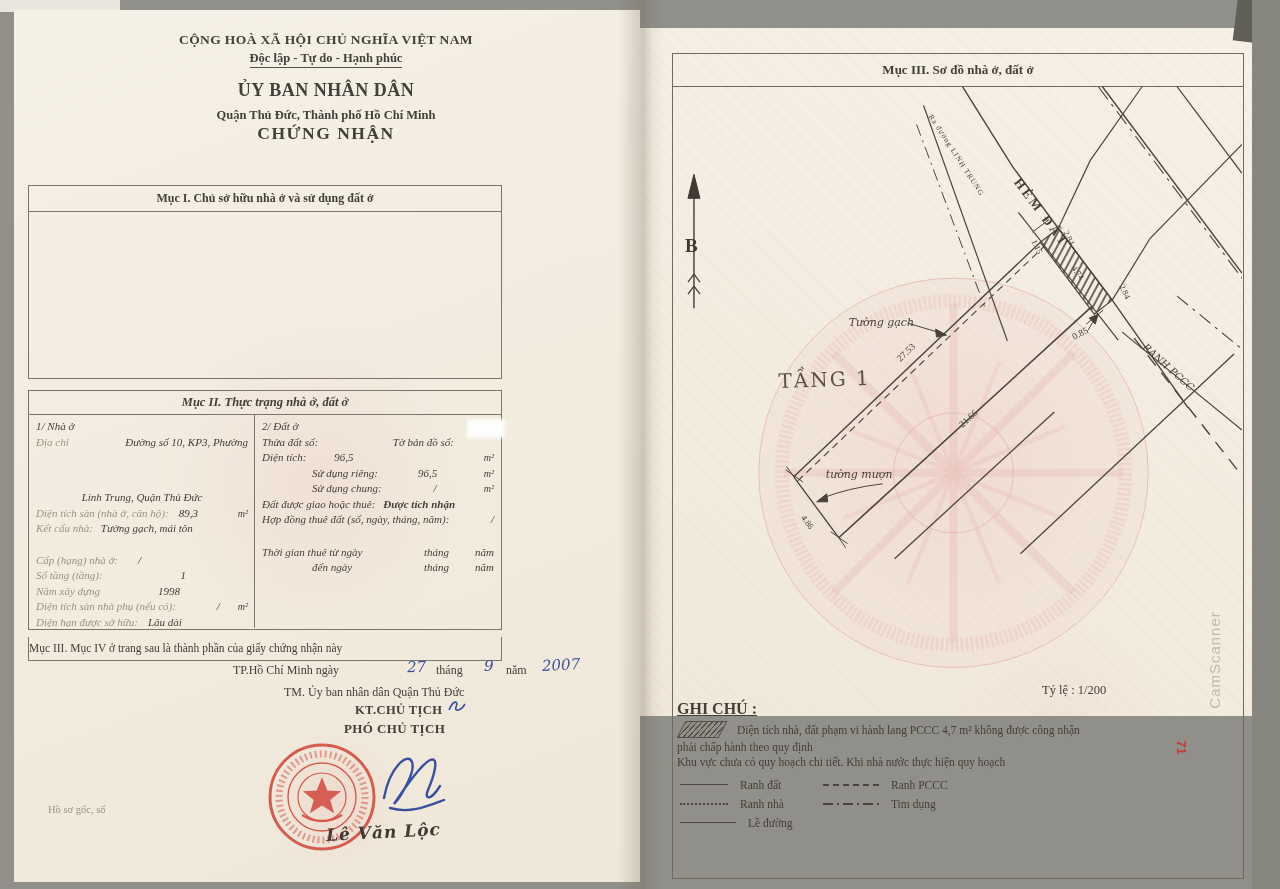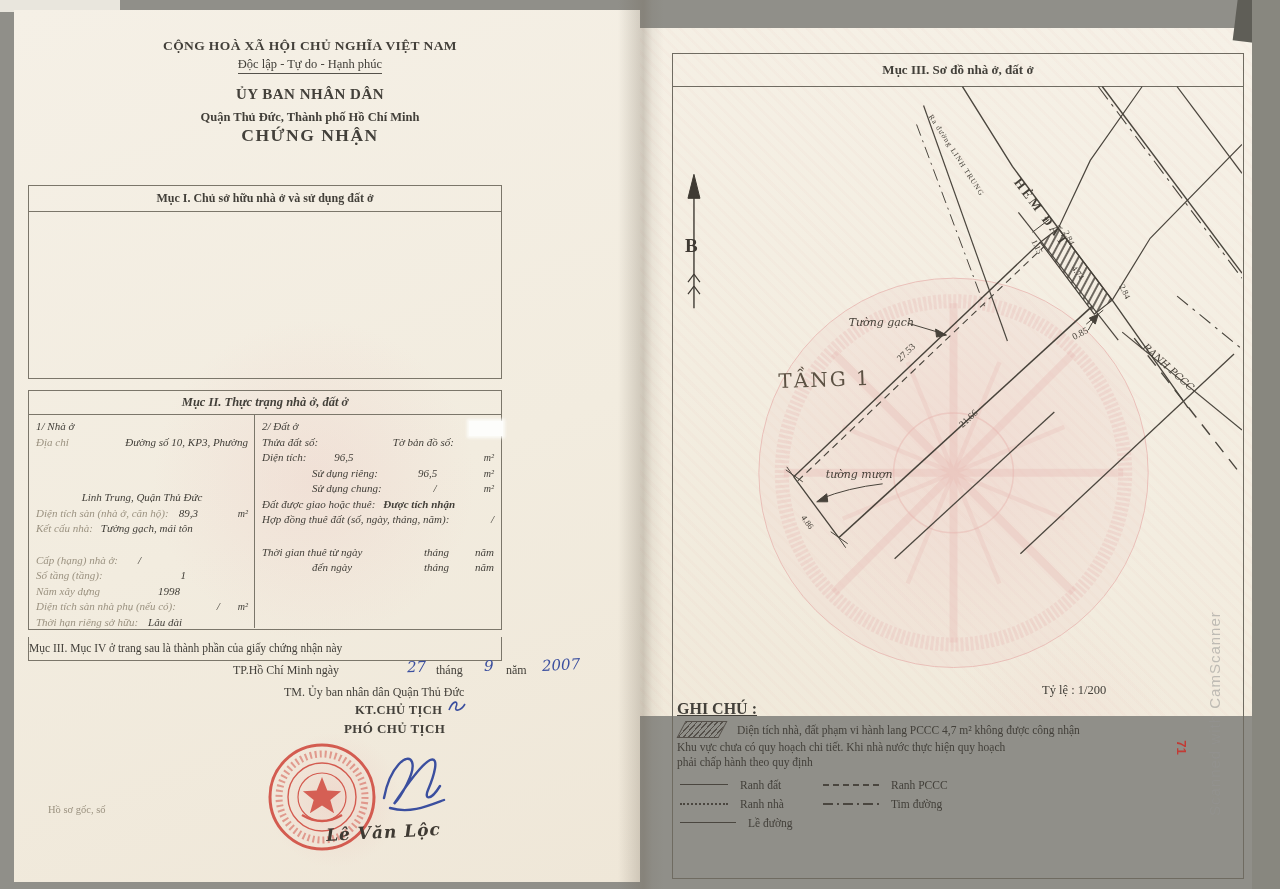--- a/index.html
+++ b/index.html
@@ -24,25 +24,25 @@
     background:linear-gradient(90deg, rgba(110,100,85,0) 0%, rgba(110,100,85,.28) 55%, rgba(110,100,85,.08) 75%, rgba(110,100,85,0) 100%);}
   .edge-strip{position:absolute;left:1252px;top:0;width:28px;height:889px;background:#88877f;}
   .corner-dark{position:absolute;left:1236px;top:-14px;width:60px;height:58px;background:#5f5e57;transform:rotate(7deg);}
   .sliver{position:absolute;left:0;top:0;width:120px;height:12px;background:#e9e6dd;}
   
   .b{font-weight:bold;}
   .faded{color:#9b9280;}
   .hw{font-family:"DejaVu Serif",serif;font-style:italic;}
   .pen{color:#3b4f9f;}
   
-  .lp-head{position:absolute;left:0;top:28px;width:592px;text-align:center;}
+  .lp-head{position:absolute;left:0;top:22px;width:592px;text-align:center;padding-left:16px;}
   .lp-nation{font-size:13.5px;font-weight:bold;letter-spacing:.4px;}
-  .lp-motto{display:inline-block;font-size:12.5px;font-weight:normal;margin-top:3px;
+  .lp-motto{display:inline-block;font-size:12.5px;font-weight:bold;margin-top:3px;
             border-bottom:1px solid #55524b;padding-bottom:1px;}
-  .lp-committee{font-size:15px;font-weight:bold;margin-top:12px;letter-spacing:.5px;}
+  .lp-committee{font-size:18px;font-weight:bold;margin-top:12px;letter-spacing:.5px;}
   .lp-locality{font-size:12.5px;font-weight:bold;margin-top:7px;}
   .lp-doctitle{font-size:17.5px;font-weight:bold;letter-spacing:1.5px;}
   
   .box{position:absolute;border:1px solid #7b766a;}
   .box-head{border-bottom:1px solid #7b766a;text-align:center;font-weight:bold;}
   
   .row{display:flex;align-items:baseline;line-height:15.5px;font-size:11px;}
   .sp{flex:0 0 auto;}
   .grow{flex:1 1 auto;}
   .unit{font-size:10px;}
@@ -130,21 +130,21 @@
             <span>1998</span>
           </div>
         <div class="row">
             <span class="faded">Diện tích sàn nhà phụ (nếu có):</span>
           <span class="grow"></span>
             <span>/</span>
           <span class="sp" style="width:18px;"></span>
             <span class="unit">m²</span>
           </div>
         <div class="row">
-            <span class="faded">Thời hạn riêng sở hữu:</span>
+            <span class="faded">Diện hạn được sở hữu:</span>
           <span class="sp" style="width:10px;"></span>
             <span>Lâu dài</span>
           </div>
       </div>
 
       <div class="abs" style="left:233px;top:28px;width:232px;">
         <div class="row">
             <span>2/ Đất ở</span>
           </div>
         <div class="row">
@@ -341,22 +341,22 @@
     </svg>
 
     <div class="abs" style="left:402px;top:655px;font-size:12.5px;">Tỷ lệ : 1/200</div>
 
     <div class="abs" style="left:37px;top:672px;width:520px;">
       <div class="b" style="font-size:16px;text-decoration:underline;">GHI CHÚ :</div>
       <div style="display:flex;align-items:center;margin-top:3px;">
         <span class="swatch" style="flex:0 0 auto;margin-right:14px;margin-left:4px;"></span>
         <span style="font-size:11.5px;">Diện tích nhà, đất phạm vi hành lang PCCC 4,7 m² không được công nhận</span>
       </div>
+      <div style="font-size:11.5px;margin-top:3px;">phải chấp hành theo quy định</div>
       <div style="font-size:11.5px;margin-top:3px;">Khu vực chưa có quy hoạch chi tiết. Khi nhà nước thực hiện quy hoạch</div>
-      <div style="font-size:11.5px;margin-top:3px;">phải chấp hành theo quy định</div>
     </div>
 
     <div class="abs" style="left:40px;top:747px;">
       <div class="leg-row">
         <span class="leg-sample l-solid"></span>
         <span class="leg-label">Ranh đất</span>
         </div>
       <div class="leg-row">
         <span class="leg-sample l-dotted"></span>
         <span class="leg-label">Ranh nhà</span>
@@ -368,21 +368,21 @@
     </div>
     <div class="abs" style="left:183px;top:747px;">
       <div class="leg-row">
         <span class="leg-sample l-dashed"></span>
         <span class="leg-label">Ranh PCCC</span>
         </div>
       <div class="leg-row">
         <svg width="56" height="4" class="leg-sample" style="width:56px;">
           <line x1="0" y1="2" x2="56" y2="2" stroke="#4a463f" stroke-width="1.8" stroke-dasharray="10 4 2 4"></line>
           </svg>
-        <span class="leg-label">Tim đường</span>
+        <span class="leg-label">Tim dụng</span>
         </div>
     </div>
   </div>
 
   <div class="fold"></div>
   <div class="corner-dark"></div>
   <div class="edge-strip"></div>
   <div class="pagenum">71</div>
   <div class="watermark">Scanned with CamScanner</div>
 </div>

